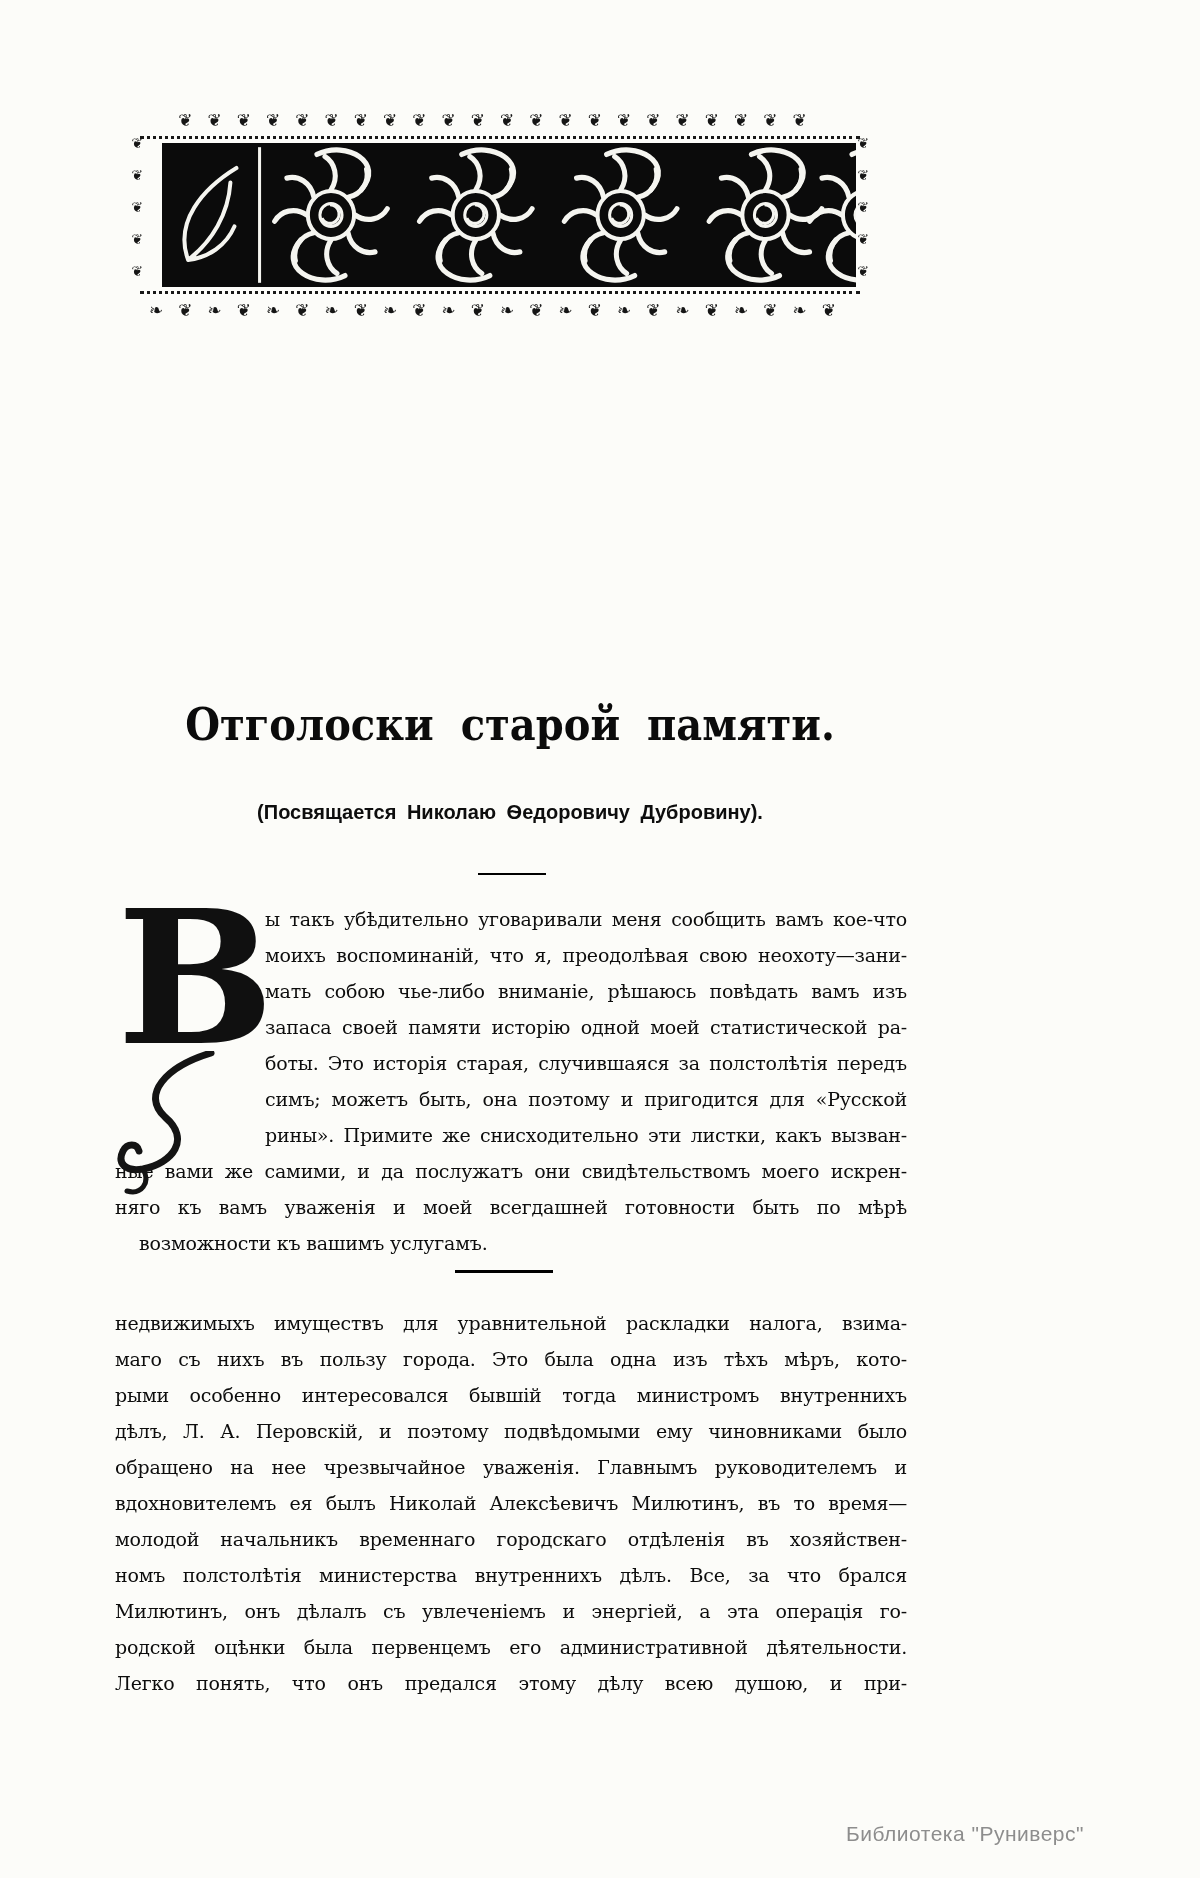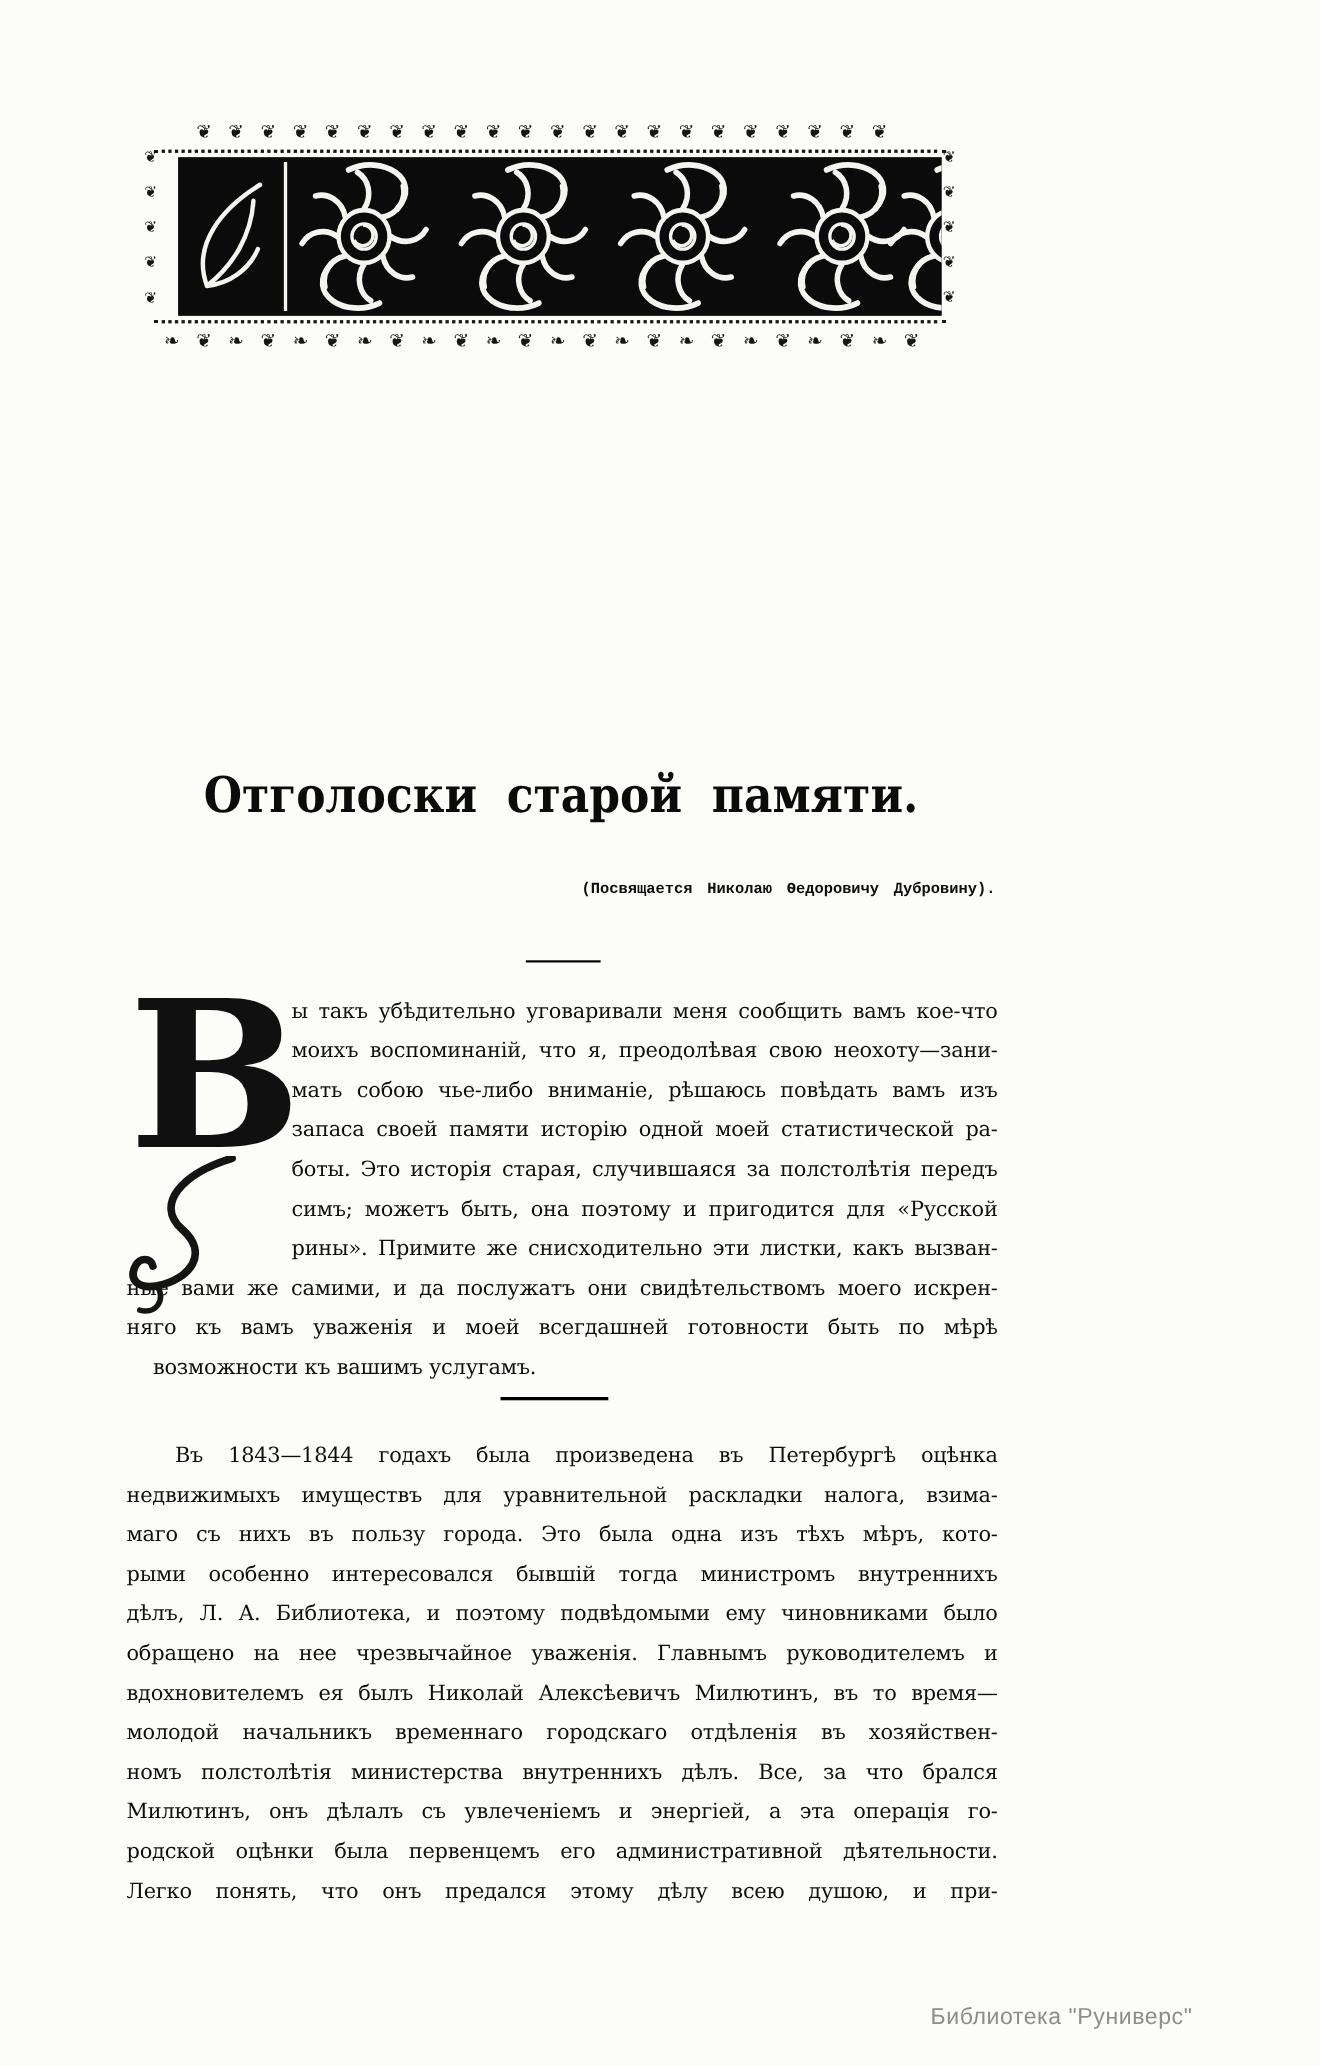--- a/index.html
+++ b/index.html
@@ -16,22 +16,22 @@
             height:160px;overflow:hidden;line-height:30px;}
   .orn-side.left{left:4px;}
   .orn-side.right{right:4px;}
   .orn-panel{position:absolute;left:44px;right:26px;top:0;bottom:0;background:#0b0b0b;}
   .orn-panel svg{display:block;width:100%;height:100%;}
 
   
   .title{position:absolute;top:697px;left:115px;width:790px;margin:0;text-align:center;
          font-family:"DejaVu Serif",serif;font-weight:bold;font-size:40px;word-spacing:13px;
          color:#0b0b0b;transform:scaleY(1.12);transform-origin:center top;}
-  .dedication{position:absolute;top:801px;left:115px;width:790px;text-align:right;
-              font-family:Liberation Mono, monospace;font-weight:bold;font-size:14px;word-spacing:5px;}
+  .dedication{position:absolute;top:801px;left:115px;width:790px;text-align:center;
+              font-family:Liberation Sans, sans-serif;font-weight:bold;font-size:20px;word-spacing:5px;}
   .rule{border-top:2px solid #000;height:0;}
   .rule1{position:absolute;top:873px;left:478px;width:68px;}
   .rule2{position:absolute;top:1270px;left:455px;width:98px;border-top-width:3px;}
 
   
   .para{position:absolute;left:115px;width:792px;font-family:"DejaVu Serif",serif;
         font-size:19px;line-height:36px;letter-spacing:-0.2px;color:#0d0d0d;}
   .para1{top:901px;}
   .para2{top:1305px;}
   .line{text-align:justify;text-align-last:justify;height:36px;overflow:hidden;}
@@ -116,25 +116,24 @@
     <div class="line">симъ; можетъ быть, она поэтому и пригодится для «Русской Ста-</div>
     <div class="line">рины». Примите же снисходительно эти листки, какъ вызван-</div>
     <div class="line">ные вами же самими, и да послужатъ они свидѣтельствомъ моего искрен-</div>
     <div class="line">няго къ вамъ уваженія и моей всегдашней готовности быть по мѣрѣ</div>
     <div class="line endline">возможности къ вашимъ услугамъ.</div>
   </div>
 
   <div class="rule rule2"></div>
 
   <div class="para para2">
-    <div class="line indent">Въ 1843—1844 годахъ была произведена въ Петербургѣ оцѣнка</div>
     <div class="line">недвижимыхъ имуществъ для уравнительной раскладки налога, взима-</div>
     <div class="line">маго съ нихъ въ пользу города. Это была одна изъ тѣхъ мѣръ, кото-</div>
     <div class="line">рыми особенно интересовался бывшій тогда министромъ внутреннихъ</div>
-    <div class="line">дѣлъ, Л. А. Библиотека, и поэтому подвѣдомыми ему чиновниками было</div>
+    <div class="line">дѣлъ, Л. А. Перовскій, и поэтому подвѣдомыми ему чиновниками было</div>
     <div class="line">обращено на нее чрезвычайное уваженія. Главнымъ руководителемъ и</div>
     <div class="line">вдохновителемъ ея былъ Николай Алексѣевичъ Милютинъ, въ то время—</div>
     <div class="line">молодой начальникъ временнаго городскаго отдѣленія въ хозяйствен-</div>
     <div class="line">номъ полстолѣтія министерства внутреннихъ дѣлъ. Все, за что брался</div>
     <div class="line">Милютинъ, онъ дѣлалъ съ увлеченіемъ и энергіей, а эта операція го-</div>
     <div class="line">родской оцѣнки была первенцемъ его административной дѣятельности.</div>
     <div class="line">Легко понять, что онъ предался этому дѣлу всею душою, и при-</div>
   </div>
 
   <div class="watermark">Библиотека "Руниверс"</div>

